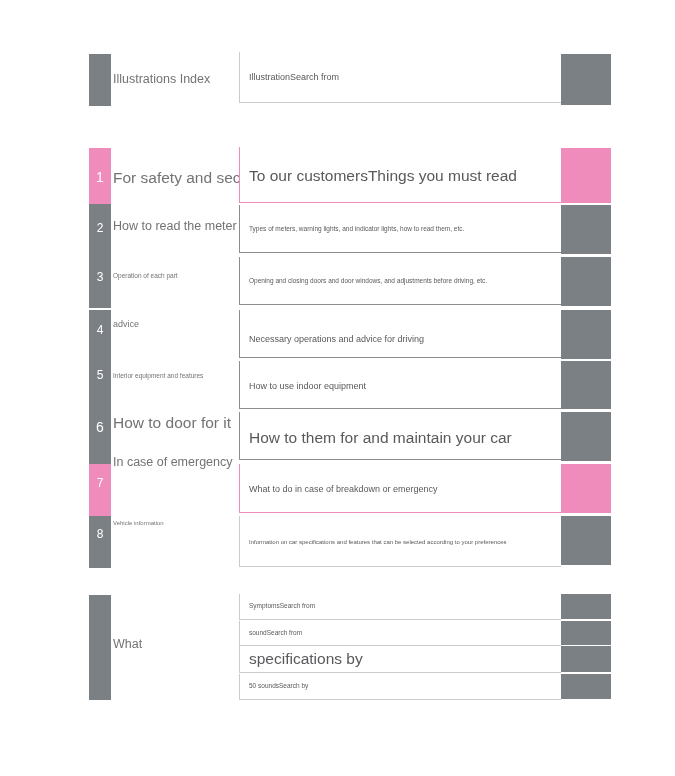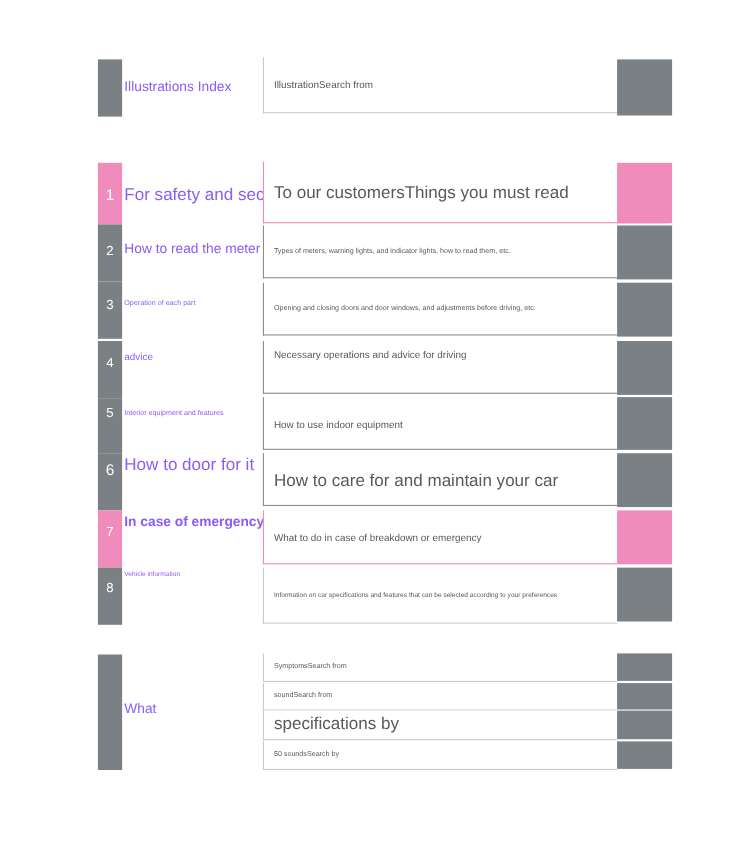--- a/index.html
+++ b/index.html
@@ -46,21 +46,21 @@
     text-align: center;
     color: #ffffff;
     font-weight: 400;
     line-height: 1;
   }
 
   
   .caption {
     position: absolute;
     left: 113px;
-    color: #8b5cf6;
+    color: #737373;
     white-space: nowrap;
     line-height: 1;
   }
 
   
   .card {
     position: absolute;
     box-sizing: border-box;
     background: #ffffff;
     border-left: 1px solid #8b8d8f;
@@ -147,21 +147,21 @@
     </div>
     <div class="chip" style="top:257px;height:49px;"></div>
   </div>
 
   <div class="row">
     <div class="tab" style="top:310px;height:52px;">
       <div class="tab-num n-lg" style="top:14px;">4</div>
     </div>
     <div class="caption t-md" style="top:320px;">advice</div>
     <div class="card" style="left:239px;top:310px;width:322px;height:48px;">
-      <div class="card-text t-md" style="top:8px;">Necessary operations and advice for driving</div>
+      <div class="card-text t-md" style="top:25px;">Necessary operations and advice for driving</div>
     </div>
     <div class="chip" style="top:310px;height:49px;"></div>
   </div>
 
   <div class="row">
     <div class="tab" style="top:362px;height:50px;">
       <div class="tab-num n-lg" style="top:7px;">5</div>
     </div>
     <div class="caption t-sm" style="top:373px;">Interior equipment and features</div>
     <div class="card" style="left:239px;top:361px;width:322px;height:48px;">
@@ -169,30 +169,30 @@
     </div>
     <div class="chip" style="top:361px;height:48px;"></div>
   </div>
 
   <div class="row">
     <div class="tab" style="top:412px;height:52px;">
       <div class="tab-num n-xl" style="top:8px;">6</div>
     </div>
     <div class="caption t-xl" style="top:415px;">How to door for it</div>
     <div class="card" style="left:239px;top:412px;width:322px;height:48px;">
-      <div class="card-text t-xl" style="top:18px;">How to care for and maintain your car</div>
+      <div class="card-text t-xl" style="top:18px;">How to them for and maintain your car</div>
     </div>
     <div class="chip" style="top:412px;height:49px;"></div>
   </div>
 
   <div class="row">
     <div class="tab pink" style="top:464px;height:52px;">
       <div class="tab-num n-lg" style="top:13px;">7</div>
     </div>
-    <div class="caption t-lg" style="top:468px;font-weight:bold;">In case of emergency</div>
+    <div class="caption t-lg" style="top:456px;">In case of emergency</div>
     <div class="card pink-edge" style="left:239px;top:464px;width:322px;height:49px;">
       <div class="card-text t-md" style="top:21px;">What to do in case of breakdown or emergency</div>
     </div>
     <div class="chip pink" style="top:464px;height:49px;"></div>
   </div>
 
   <div class="row">
     <div class="tab" style="top:516px;height:52px;">
       <div class="tab-num n-lg" style="top:12px;">8</div>
     </div>

